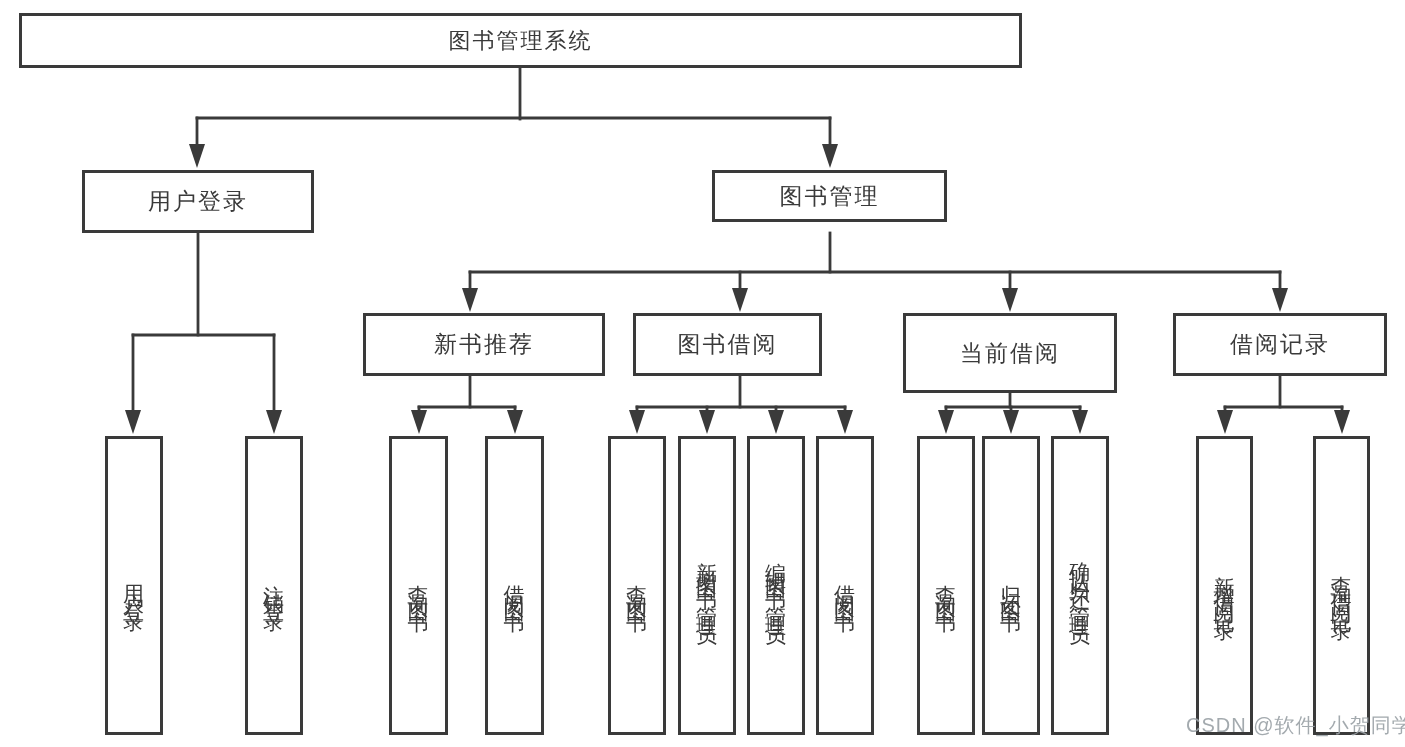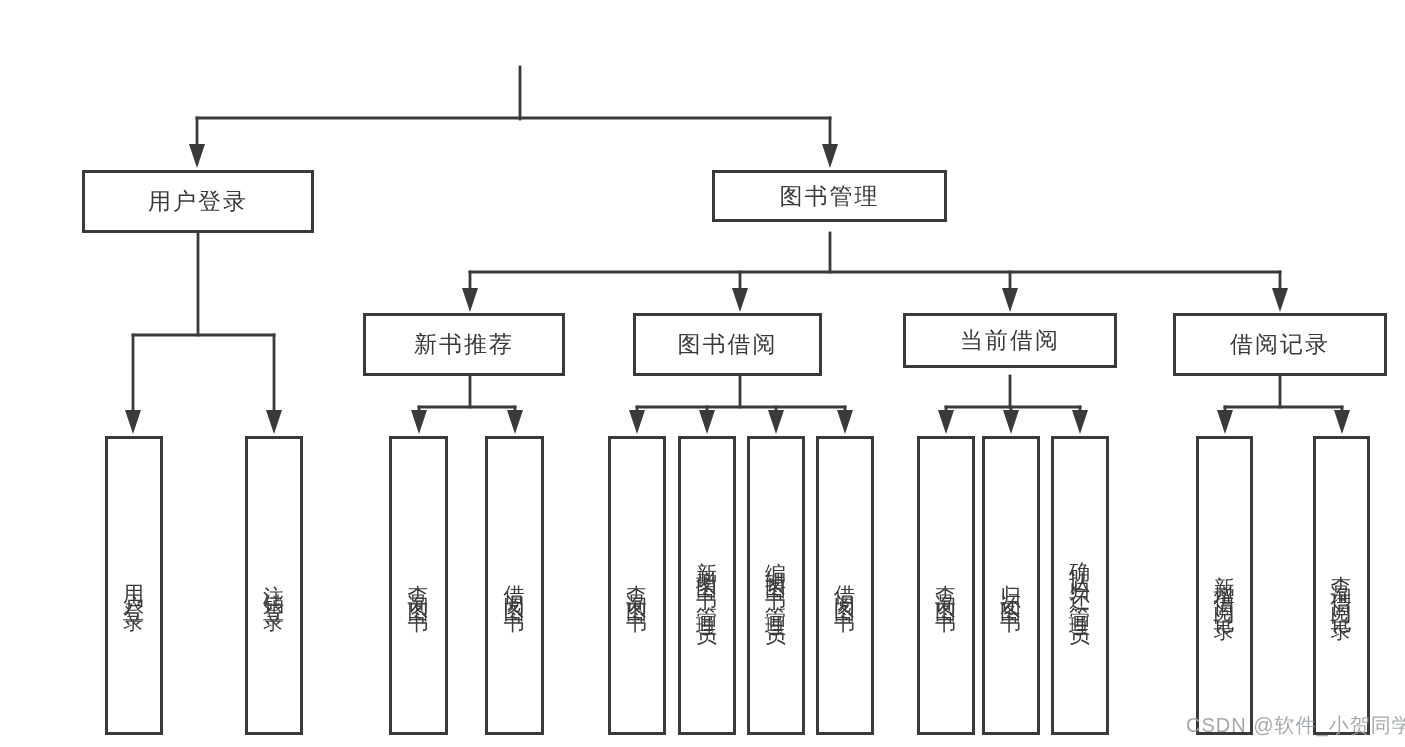--- a/index.html
+++ b/index.html
@@ -87,35 +87,38 @@
       <path d="M768 410 L784 410 L776 434 Z"></path>
       <path d="M837 410 L853 410 L845 434 Z"></path>
       <path d="M938 410 L954 410 L946 434 Z"></path>
       <path d="M1003 410 L1019 410 L1011 434 Z"></path>
       <path d="M1072 410 L1088 410 L1080 434 Z"></path>
       <path d="M1217 410 L1233 410 L1225 434 Z"></path>
       <path d="M1334 410 L1350 410 L1342 434 Z"></path>
     </g>
   </svg>
 
+  <div class="node root" style="left:19px;top:13px;width:1003px;height:55px">
+    <span class="hlabel">图书管理系统</span>
+  </div>
 
   <div class="node" style="left:82px;top:170px;width:232px;height:63px">
     <span class="hlabel">用户登录</span>
   </div>
   <div class="node" style="left:712px;top:170px;width:235px;height:52px">
     <span class="hlabel">图书管理</span>
   </div>
 
-  <div class="node" style="left:363px;top:313px;width:202px;height:63px">
+  <div class="node" style="left:363px;top:313px;width:242px;height:63px">
     <span class="hlabel">新书推荐</span>
   </div>
   <div class="node" style="left:633px;top:313px;width:189px;height:63px">
     <span class="hlabel">图书借阅</span>
   </div>
-  <div class="node" style="left:903px;top:313px;width:214px;height:55px">
+  <div class="node" style="left:903px;top:313px;width:214px;height:80px">
     <span class="hlabel">当前借阅</span>
   </div>
   <div class="node" style="left:1173px;top:313px;width:214px;height:63px">
     <span class="hlabel">借阅记录</span>
   </div>
 
   <div class="node leaf" style="left:105px;top:436px;width:58px;height:299px">
     <span class="vlabel">用户登录</span>
   </div>
   <div class="node leaf" style="left:245px;top:436px;width:58px;height:299px">

